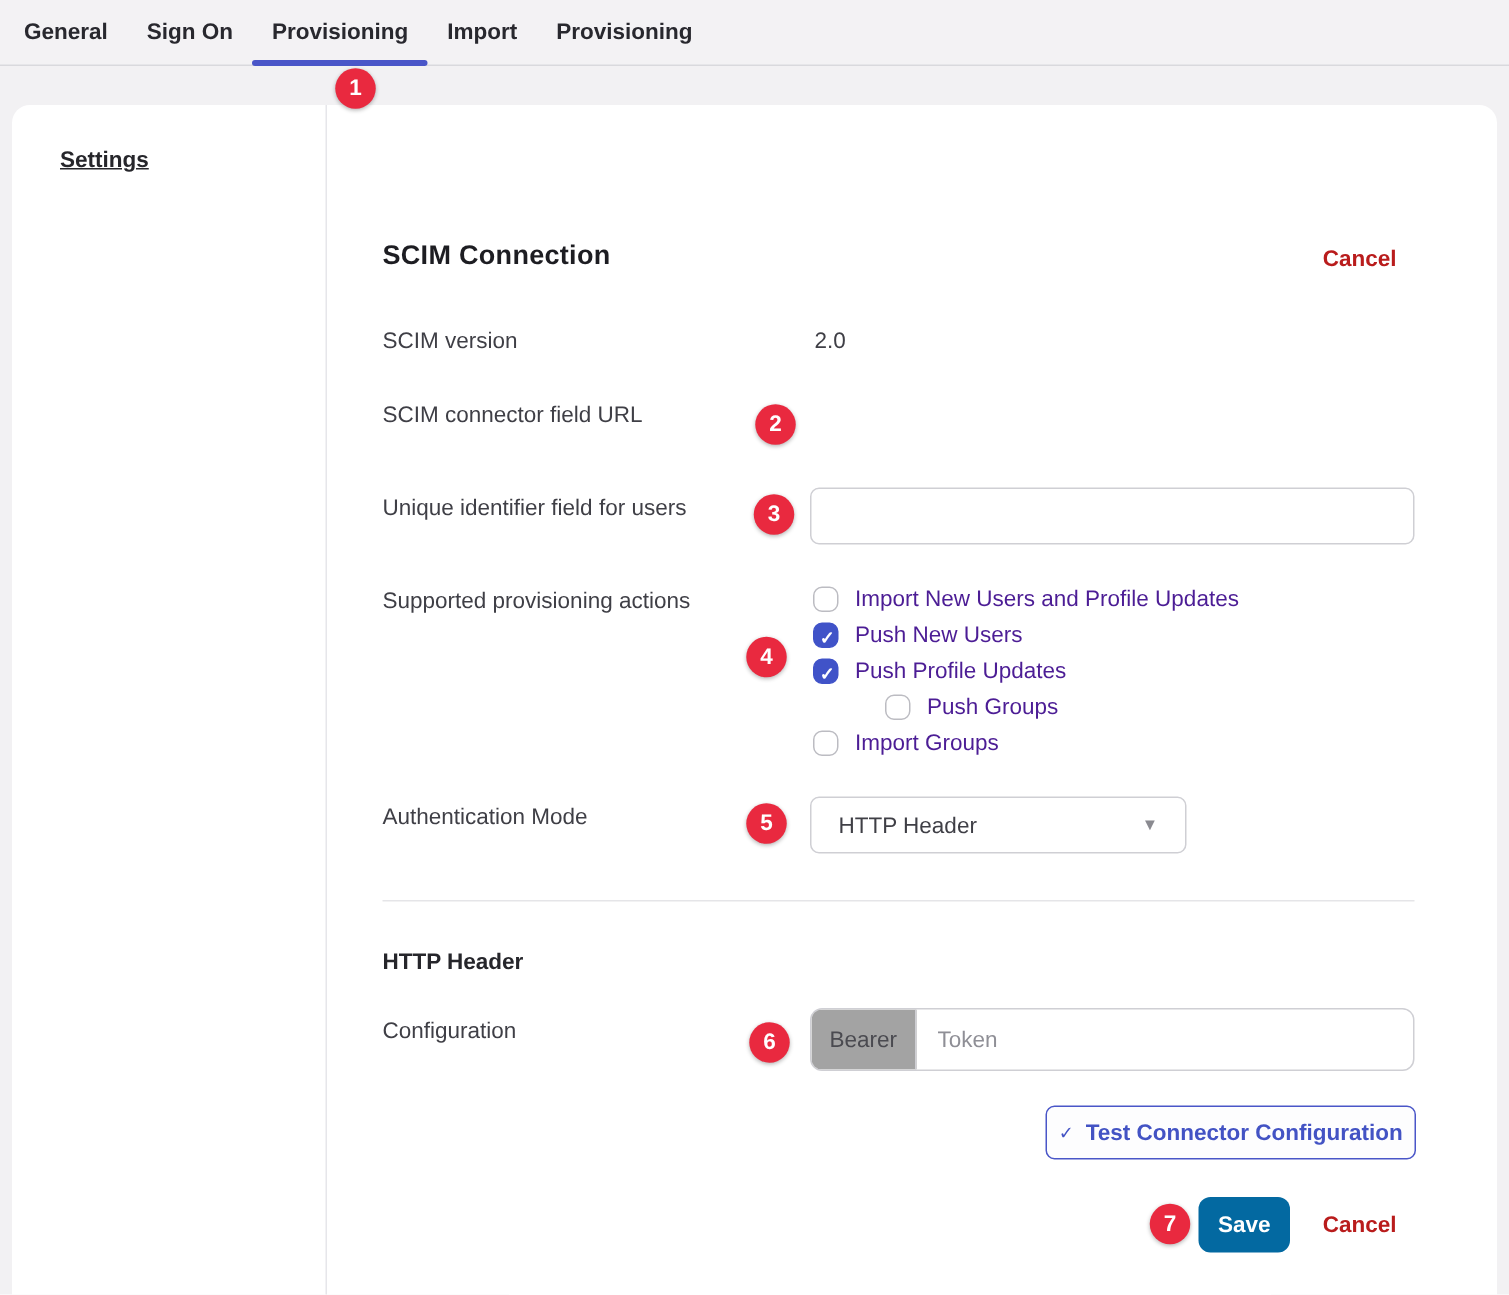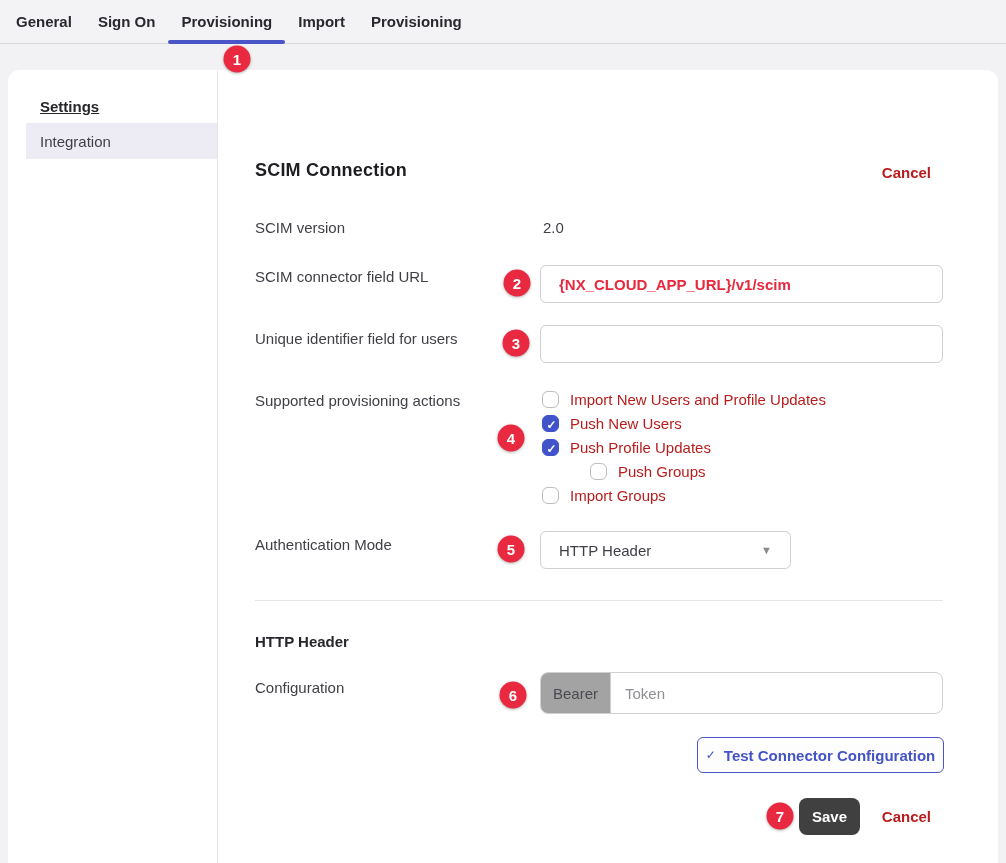--- a/index.html
+++ b/index.html
@@ -88,21 +88,21 @@
   .cb {
     width:17px; height:17px; border:1.5px solid #bcbcc2; border-radius:6px;
     background:#fff; flex:0 0 auto; position:relative;
   }
   .cb.checked { background:#4053c8; border-color:#4053c8; }
   .cb.checked::after {
     content:"✓"; position:absolute; left:0; top:0; width:17px; height:17px;
     color:#fff; font-size:12px; font-weight:bold;
     display:flex; align-items:center; justify-content:center;
   }
-  .checkbox-label { font-size:15px; color:#b91c1c; white-space:nowrap; }
+  .checkbox-label { font-size:15px; color:#4c1d95; white-space:nowrap; }
 
   
   .select {
     position:absolute; left:532px; width:251px; height:38px;
     border:1px solid #cfcfd4; border-radius:6px; background:#fff;
     display:flex; align-items:center; padding:0 18px;
     font-size:15px; color:#3f3f46; cursor:pointer;
   }
   .select .caret { margin-left:auto; font-size:11px; color:#8a8a90; }
 
@@ -134,21 +134,21 @@
   .test-btn {
     position:absolute; right:54px; width:247px; height:36px;
     border:1px solid #4a56c8; border-radius:6px; background:#fdfdfe;
     color:#4353c4; font-size:15px; font-weight:bold;
     display:flex; align-items:center; justify-content:center; gap:8px;
     cursor:pointer; font-family:"Liberation Sans", sans-serif;
   }
   .test-btn .check-icon { font-size:12px; font-weight:normal; }
   .save-btn {
     position:absolute; left:791px; width:61px; height:37px;
-    background:#404040; border:none; border-radius:8px;
+    background:#0369a1; border:none; border-radius:8px;
     color:#fff; font-size:15px; font-weight:bold; cursor:pointer;
     font-family:"Liberation Sans", sans-serif;
   }
   .cancel-bottom { position:absolute; right:67px; }
 </style>
 </head>
 <body>
 
 <nav class="tabbar">
   <div class="tab">General</div>
@@ -163,33 +163,29 @@
 <div class="badge" style="left:516px; top:343px;">3</div>
 <div class="badge" style="left:511px; top:438px;">4</div>
 <div class="badge" style="left:511px; top:549px;">5</div>
 <div class="badge" style="left:513px; top:695px;">6</div>
 <div class="badge" style="left:780px; top:816px;">7</div>
 
 <section class="card">
 
   <aside class="sidebar">
     <div class="sidebar-header">Settings</div>
-    <div class="sidebar-item">
-      <span>Integration</span>
-    </div>
   </aside>
 
   <h2 class="section-title">SCIM Connection</h2>
   <a class="link cancel-top">Cancel</a>
 
   <div class="field-label" style="top:149px;">SCIM version</div>
   <div class="static-value" style="top:149px;">2.0</div>
 
   <div class="field-label" style="top:198px;">SCIM connector field URL</div>
-  <input class="text-input url-value" style="top: 195px;" type="text" value="{NX_CLOUD_APP_URL}/v1/scim">
 
   <div class="field-label" style="top:260px;">Unique identifier field for users</div>
   <input class="text-input" style="top: 255px;" type="text" value="">
 
   <div class="field-label" style="top:322px;">Supported provisioning actions</div>
 
   <div class="checkbox-row" style="top:321px;">
     <span class="cb"></span>
     <span class="checkbox-label">Import New Users and Profile Updates</span>
   </div>

